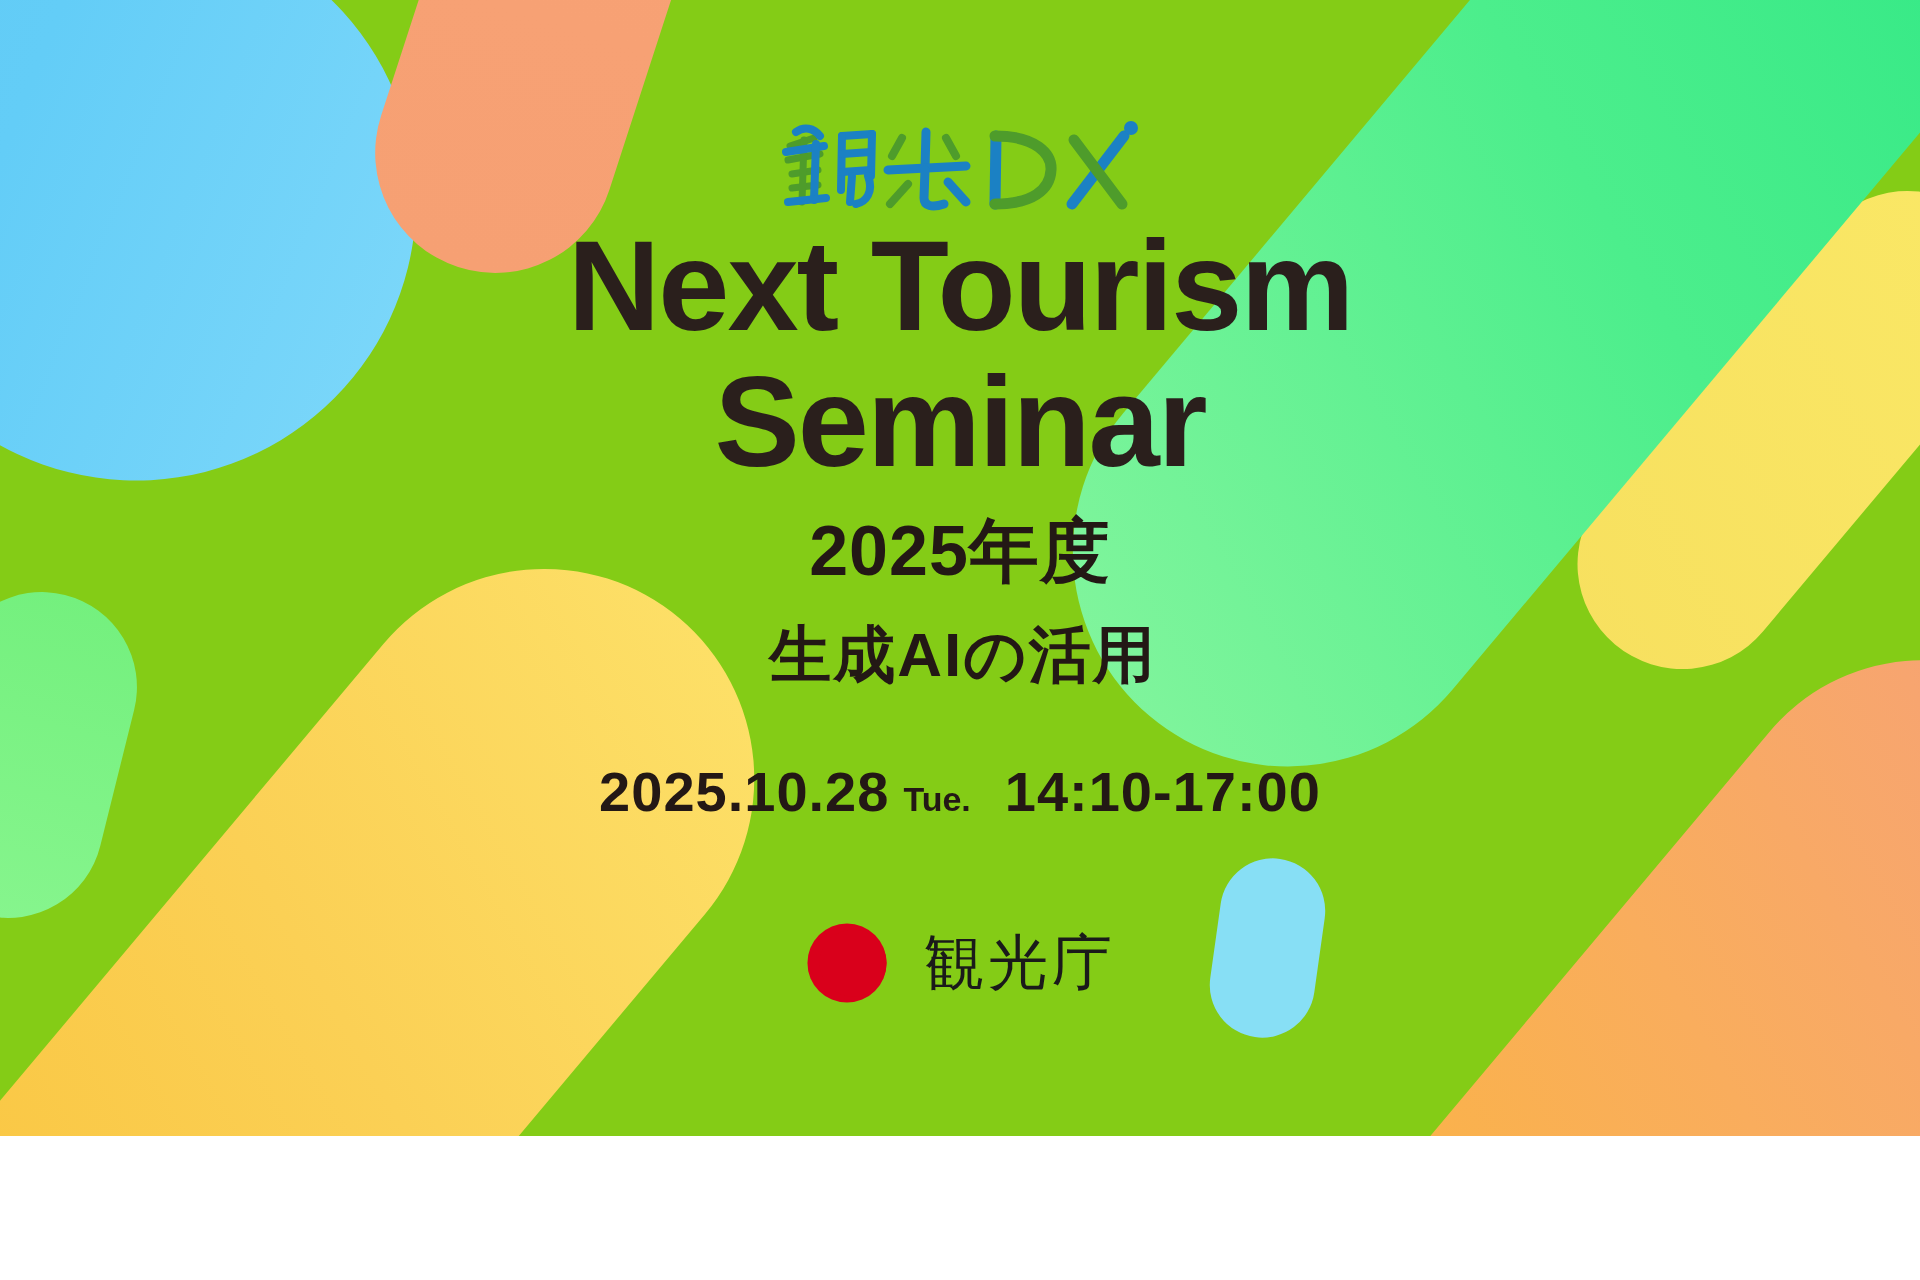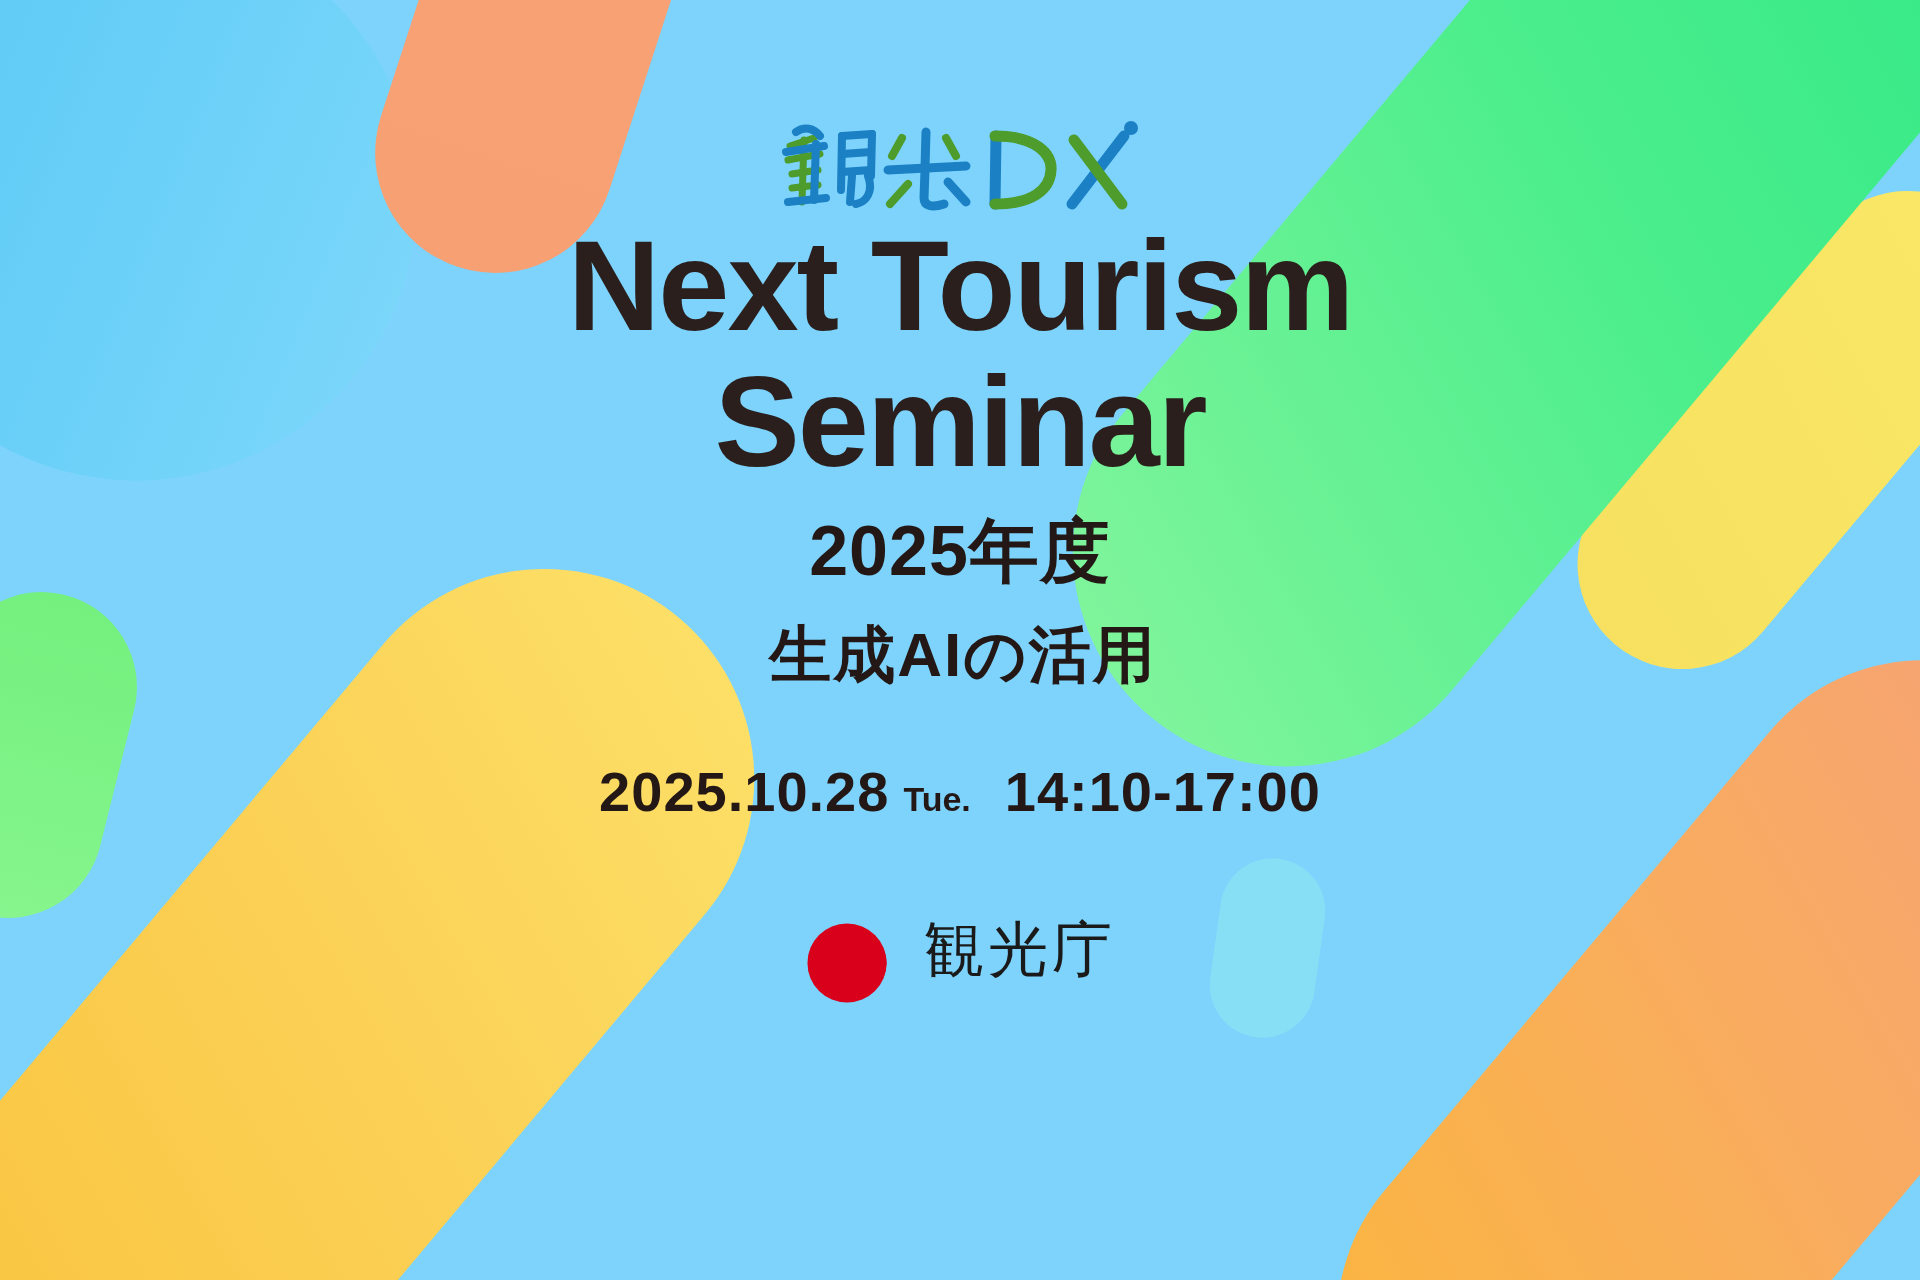--- a/index.html
+++ b/index.html
@@ -4,23 +4,23 @@
 <title>Next Tourism Seminar</title>
 <style>
   html, body {
     margin: 0;
     padding: 0;
     background: #ffffff;
   }
   #poster {
     position: relative;
     width: 1920px;
-    height: 1280px;
+    height: 1136px;
     overflow: hidden;
-    background: #7dd3fc;
+    background: #84cc16;
     font-family: "Liberation Sans", "DejaVu Sans", sans-serif;
   }
 
   
   .shape {
     position: absolute;
     border-radius: 9999px;
   }
 
   
@@ -178,21 +178,21 @@
     letter-spacing: 0;
   }
   .datetime .time {
     margin-left: 34px;
   }
 
   
   .agency-logo {
     margin-top: 96px;
     display: flex;
-    align-items: flex-start;
+    align-items: center;
     gap: 34px;
   }
   .agency-mark { width: 86px; height: 86px; display: block; }
   .agency-name {
     color: #1a1a1a;
     font-size: 60px;
     font-weight: normal;
     letter-spacing: 4px;
     line-height: 1;
   }

